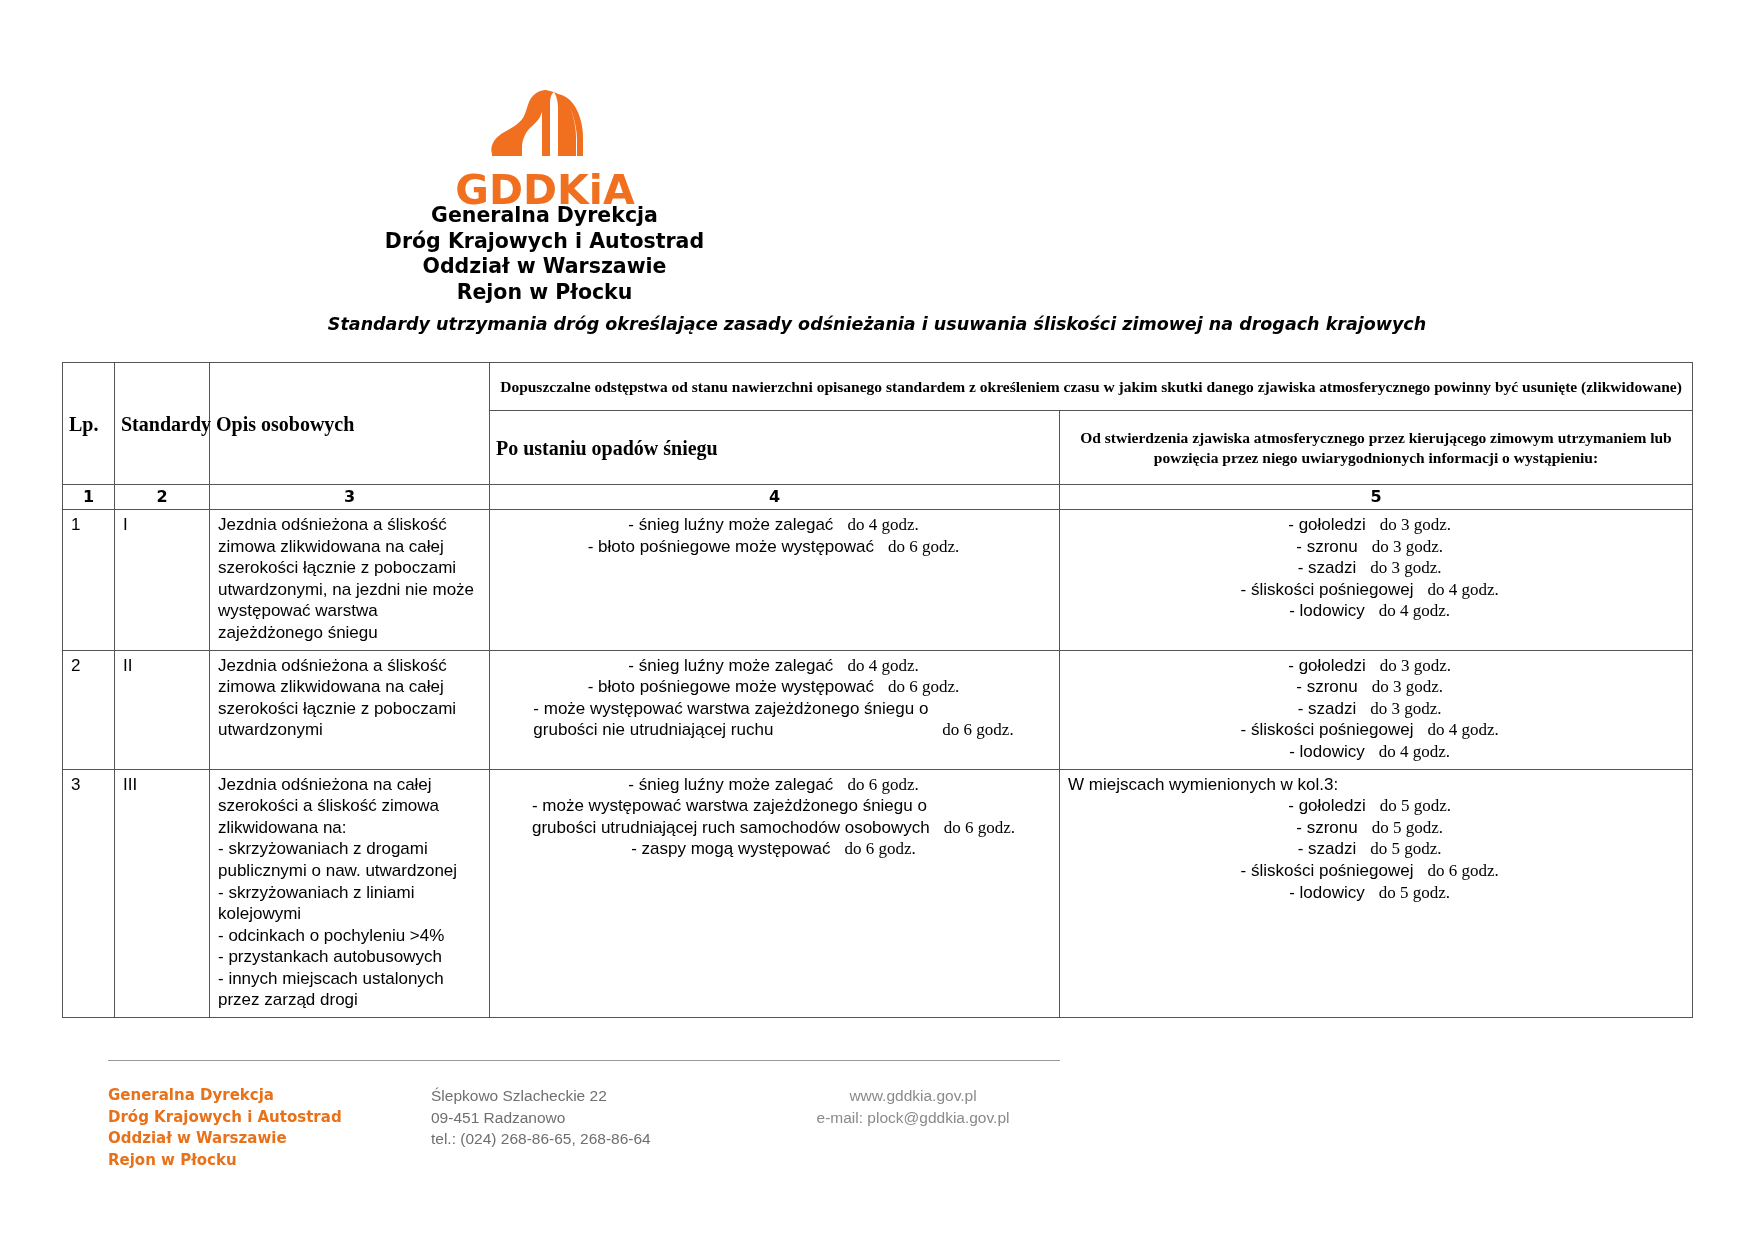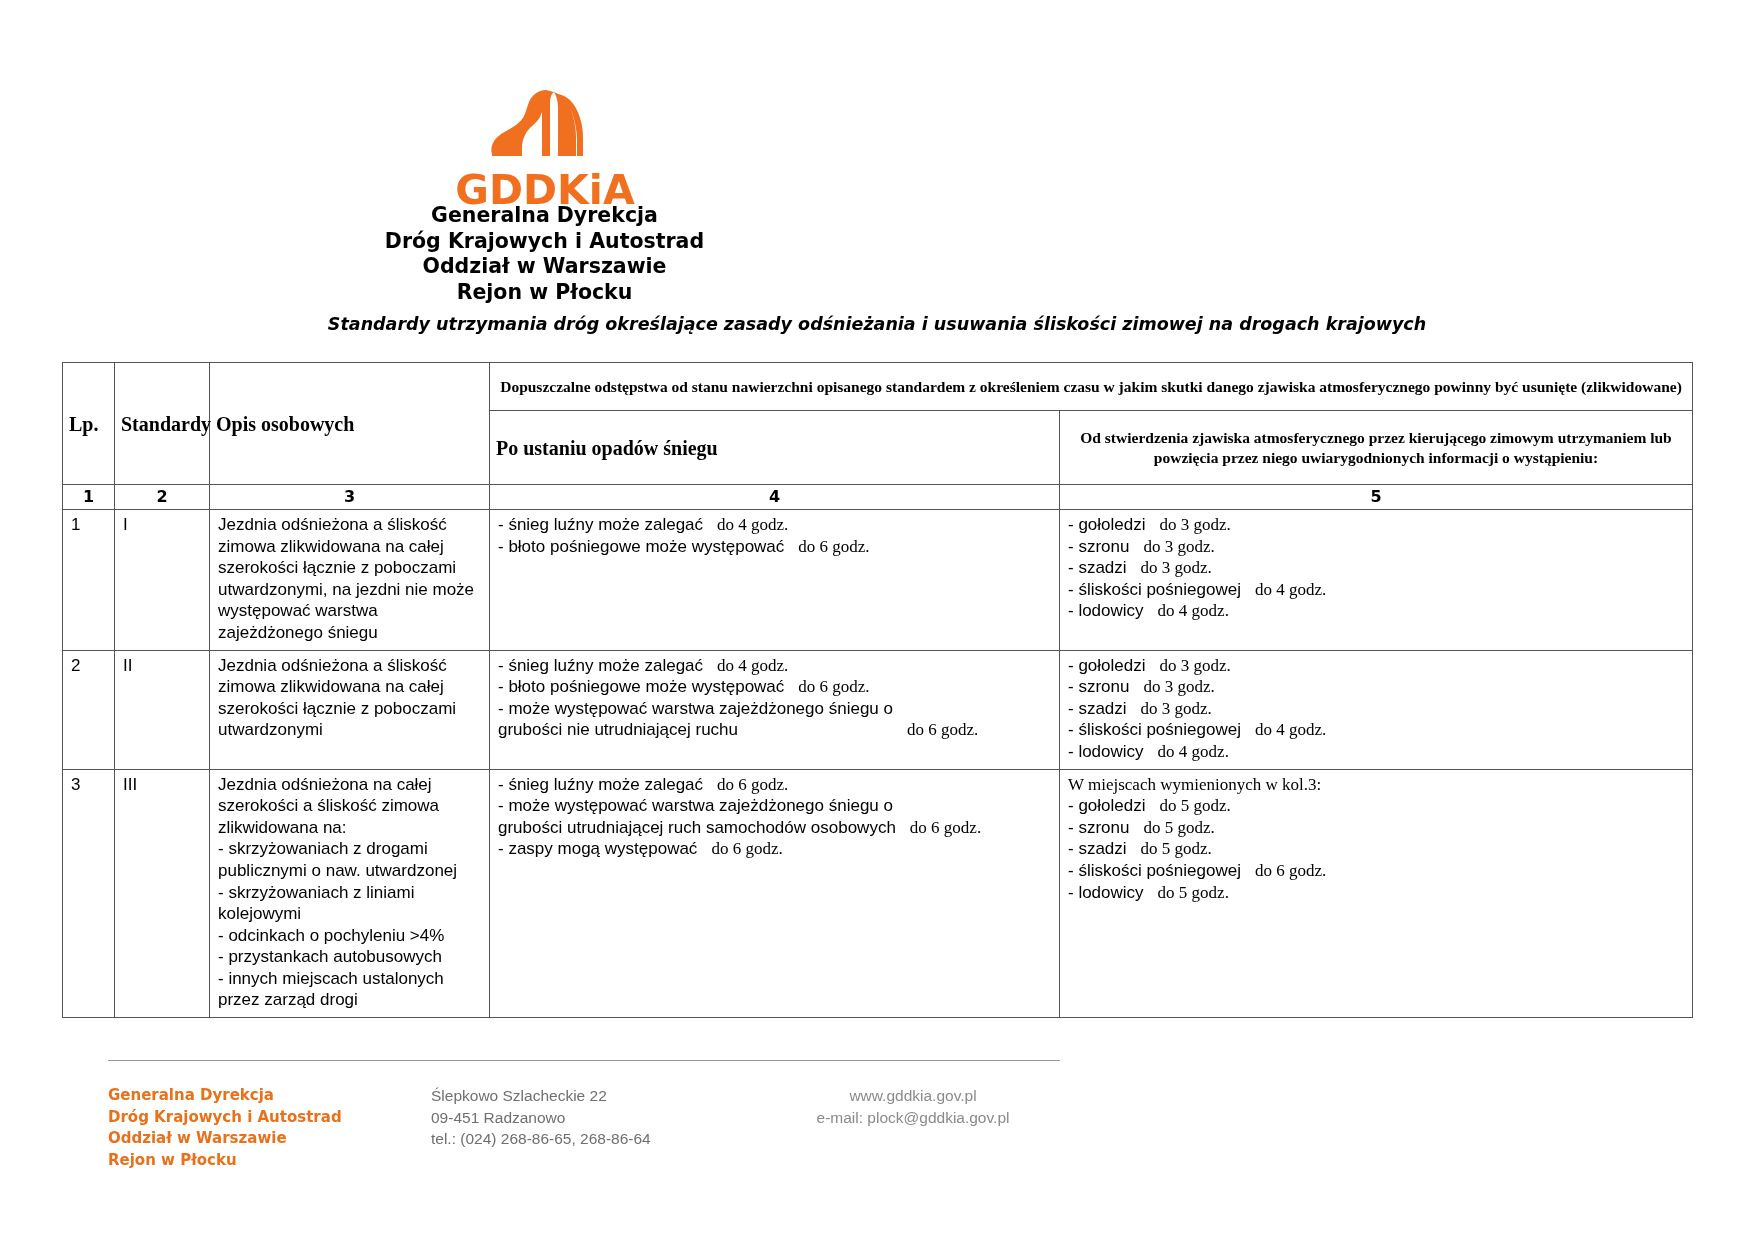--- a/index.html
+++ b/index.html
@@ -128,27 +128,27 @@
 
   
   .pairlist {
     font-family: "Liberation Sans", sans-serif;
     font-size: 17px;
     line-height: 21.6px;
     padding: 4px 10px 6px 8px !important;
   }
   .pair {
     display: flex;
-    justify-content: flex-start;
+    justify-content: center;
     align-items: baseline;
     width: 100%;
   }
   .pair .lbl { white-space: pre-line; flex: 0 1 auto; }
   .pair .dur { flex: 0 0 auto; padding-left: 14px; white-space: nowrap; font-family: Liberation Serif, serif; }
-  .plain-line { white-space: pre-line; font-family: Liberation Serif, serif; }
+  .plain-line { white-space: pre-line; }
 
   .col5 .pair .dur { min-width: 96px; text-align: left; }
 
   
   .footer-rule {
     position: absolute;
     left: 108px;
     top: 1060px;
     width: 952px;
     height: 1px;

